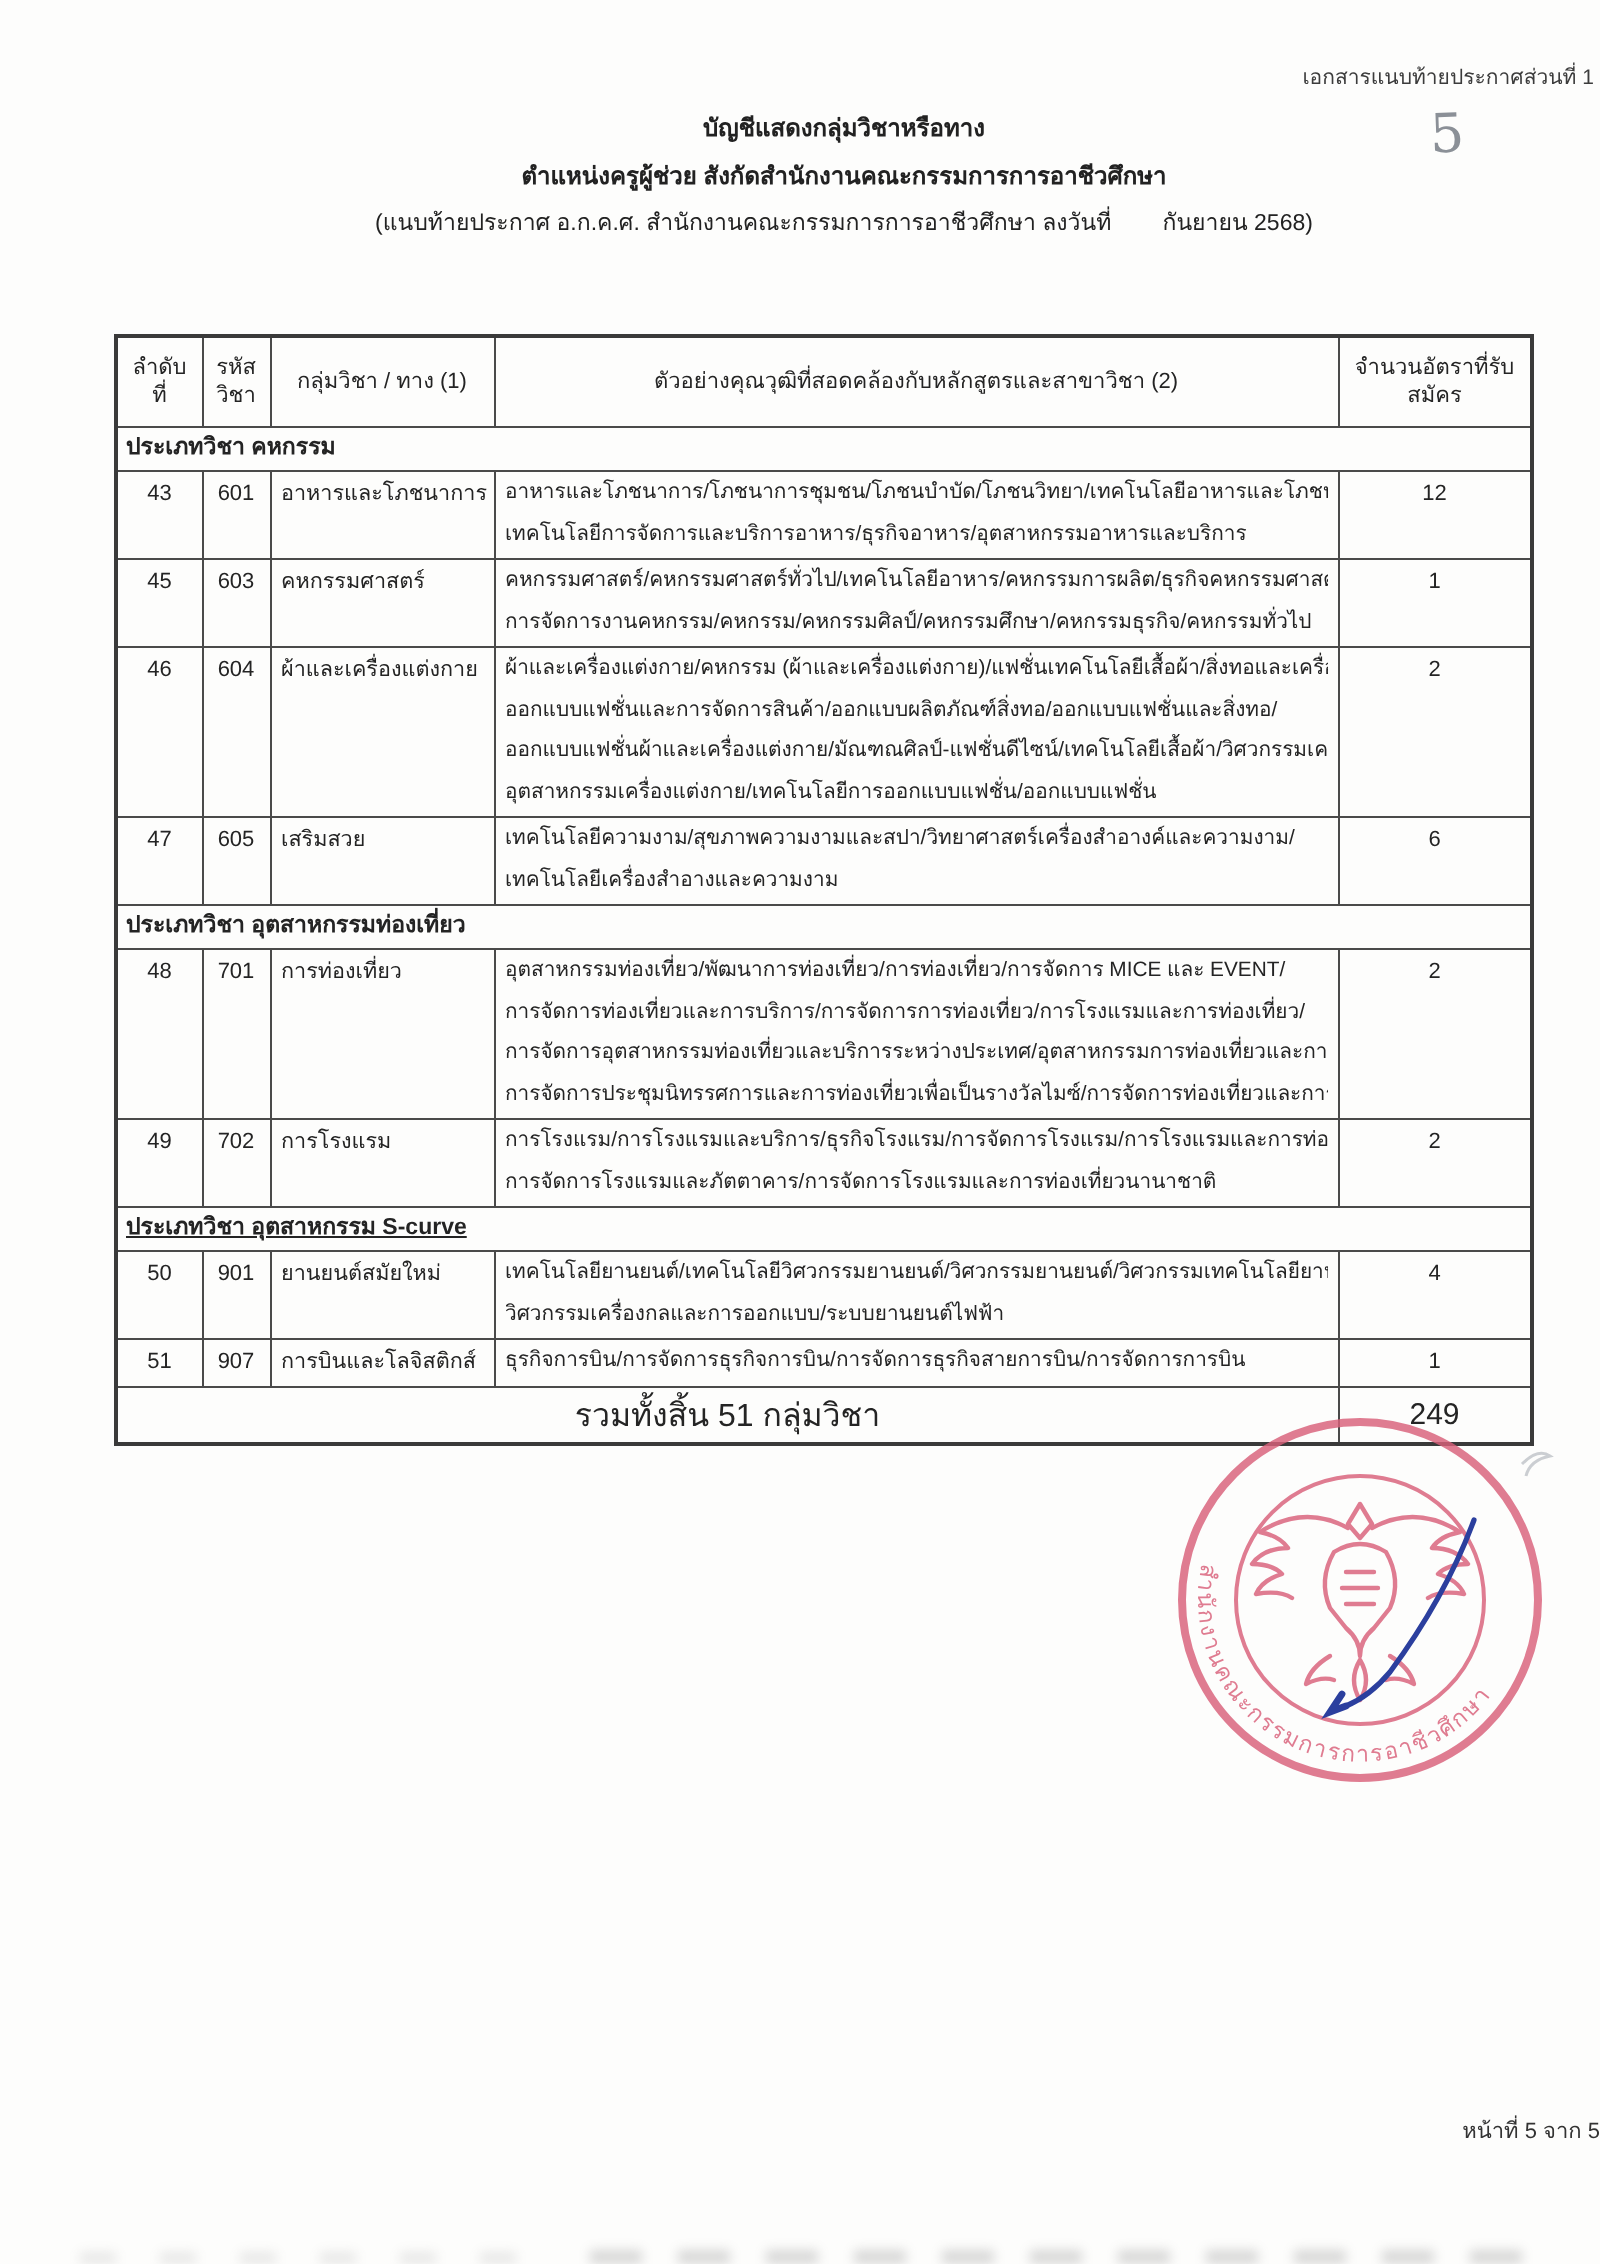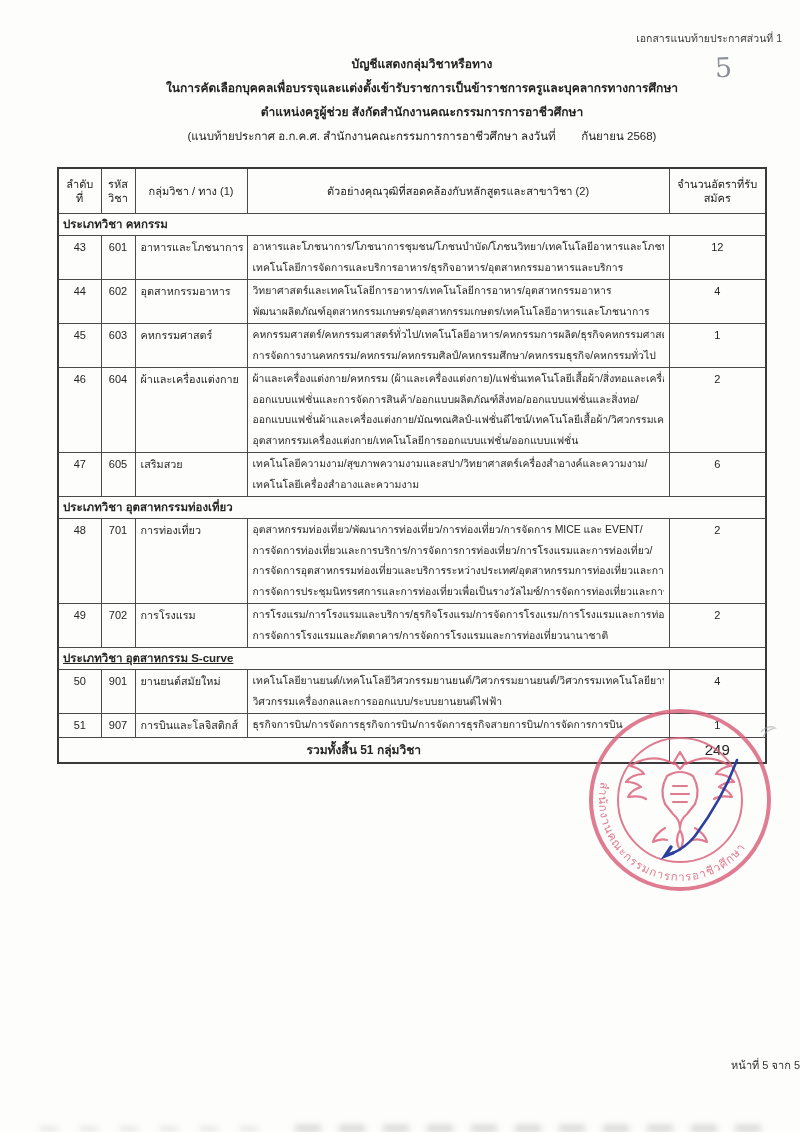--- a/index.html
+++ b/index.html
@@ -7,21 +7,21 @@
     width:800px;height:1132px;
     background:#e9e9e9;
     font-family:"Liberation Sans","DejaVu Sans",sans-serif;
     -webkit-font-smoothing:antialiased;
   }
   .page{
     position:relative;width:800px;height:1132px;background:#fdfdfc;
     color:#1f1f1f;overflow:hidden;
   }
   .corner-note{
-    position:absolute;top:30px;right:18px;font-size:10.5px;color:#3c3c3c;margin-left:36px;
+    position:absolute;top:30px;right:3px;font-size:10.5px;color:#3c3c3c;margin-left:36px;
   }
   .hand-page-number{
     position:absolute;top:52px;right:68px;font-size:27px;color:#8b9097;
     font-weight:400;transform:rotate(-2deg);font-family:"DejaVu Serif",serif;
   }
   .title-block{position:absolute;top:52px;left:0;width:800px;text-align:center;}
   .title-line{font-size:12px;font-weight:bold;line-height:24px;color:#222;padding-left:44px;}
   .title-line.sub{font-weight:normal;font-size:11.5px;white-space:pre;}
   table.doc-table{
     position:absolute;left:57px;top:167px;width:708px;
@@ -41,21 +41,21 @@
     text-align:left;font-weight:bold;height:19px;line-height:19px;
     padding:1px 4px;font-size:11.5px;
   }
   .u{text-decoration:underline;}
   td.c-no,td.c-code{text-align:center;line-height:20px;}
   td.c-group{line-height:20px;white-space:nowrap;font-size:10.8px;}
   td.c-qual{padding-left:6px;}
   .qline{line-height:20.5px;white-space:nowrap;overflow:hidden;font-size:10.4px;}
   td.c-count{text-align:center;line-height:20px;}
   tr.total-row td{height:22px;vertical-align:middle;}
-  td.total-label{text-align:center;font-weight:bold;font-size:12px;}
+  td.total-label{text-align:center;font-weight:normal;font-size:16px;}
   td.total-count{text-align:center;font-size:15px;}
   .footer{
     position:absolute;top:1056px;left:0;width:800px;text-align:right;
     font-size:11px;color:#333;
   }
   .stamp-wrap{position:absolute;left:555px;top:690px;width:260px;height:230px;pointer-events:none;}
   .scan-smudge{
     position:absolute;bottom:0;left:295px;width:480px;height:7px;
     background:repeating-linear-gradient(90deg,#777 0 26px,transparent 26px 44px);
     filter:blur(3px);opacity:.28;
@@ -70,21 +70,20 @@
 <body>
 
 <div class="page">
 
   <div class="corner-note">เอกสารแนบท้ายประกาศส่วนที่ 1</div>
 
   <div class="hand-page-number">5</div>
 
   <div class="title-block">
     <div class="title-line">บัญชีแสดงกลุ่มวิชาหรือทาง</div>
-    <div class="title-line">ในการคัดเลือกบุคคลเพื่อบรรจุและแต่งตั้งเข้ารับราชการเป็นข้าราชการครูและบุคลากรทางการศึกษา</div>
     <div class="title-line">ตำแหน่งครูผู้ช่วย สังกัดสำนักงานคณะกรรมการการอาชีวศึกษา</div>
     <div class="title-line sub">(แนบท้ายประกาศ อ.ก.ค.ศ. สำนักงานคณะกรรมการการอาชีวศึกษา ลงวันที่        กันยายน 2568)</div>
   </div>
 
   <table class="doc-table">
     <colgroup>
       <col style="width:43px">
         <col style="width:34px">
         <col style="width:112px">
       <col style="width:422px">
@@ -107,30 +106,20 @@
           <td class="c-no">43</td>
           <td class="c-code">601</td>
           <td class="c-group">อาหารและโภชนาการ</td>
           <td class="c-qual">
             <div class="qline">อาหารและโภชนาการ/โภชนาการชุมชน/โภชนบำบัด/โภชนวิทยา/เทคโนโลยีอาหารและโภชนาการ</div>
             <div class="qline">เทคโนโลยีการจัดการและบริการอาหาร/ธุรกิจอาหาร/อุตสาหกรรมอาหารและบริการ</div>
           </td>
           <td class="c-count">12</td>
         </tr>
         <tr>
-          <td class="c-no">44</td>
-          <td class="c-code">602</td>
-          <td class="c-group">อุตสาหกรรมอาหาร</td>
-          <td class="c-qual">
-            <div class="qline">วิทยาศาสตร์และเทคโนโลยีการอาหาร/เทคโนโลยีการอาหาร/อุตสาหกรรมอาหาร</div>
-            <div class="qline">พัฒนาผลิตภัณฑ์อุตสาหกรรมเกษตร/อุตสาหกรรมเกษตร/เทคโนโลยีอาหารและโภชนาการ</div>
-          </td>
-          <td class="c-count">4</td>
-        </tr>
-        <tr>
           <td class="c-no">45</td>
           <td class="c-code">603</td>
           <td class="c-group">คหกรรมศาสตร์</td>
           <td class="c-qual">
             <div class="qline">คหกรรมศาสตร์/คหกรรมศาสตร์ทั่วไป/เทคโนโลยีอาหาร/คหกรรมการผลิต/ธุรกิจคหกรรมศาสตร์/</div>
             <div class="qline">การจัดการงานคหกรรม/คหกรรม/คหกรรมศิลป์/คหกรรมศึกษา/คหกรรมธุรกิจ/คหกรรมทั่วไป</div>
           </td>
           <td class="c-count">1</td>
         </tr>
         <tr>

